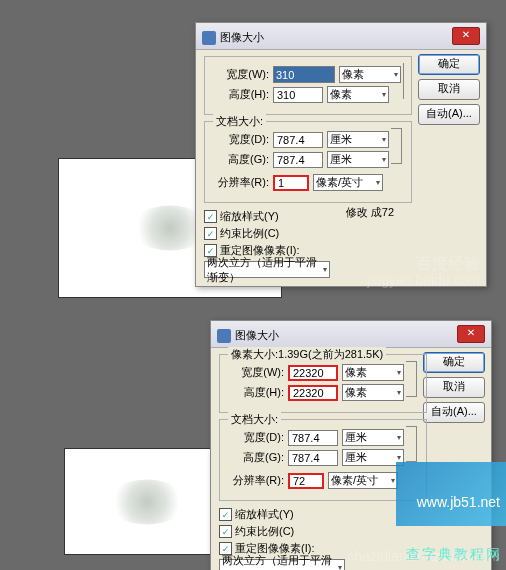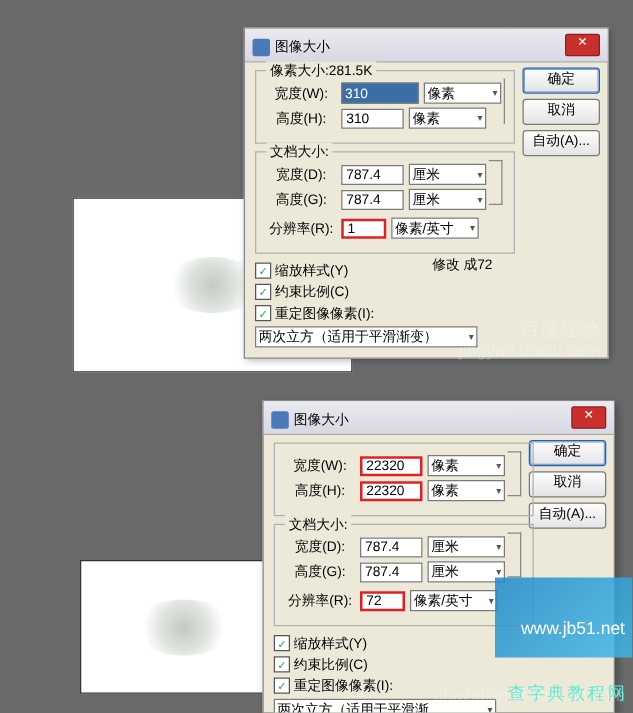--- a/index.html
+++ b/index.html
@@ -10,34 +10,34 @@
 .dialog{position:absolute;background:#ece9d8;border:1px solid #888;box-shadow:2px 2px 6px rgba(0,0,0,.3)}
 .d1{left:195px;top:22px;width:290px}
 .d2{left:210px;top:320px;width:280px}
 .titlebar{background:linear-gradient(#eaeaf0,#d8d8e4);border-bottom:1px solid #aaa;padding:4px 6px;display:flex;align-items:flex-end;gap:4px}
 .titlebar .ico{width:14px;height:14px;background:#4a7ab8;border-radius:2px;display:inline-block}
 .close{margin-left:auto;width:26px;height:16px;background:#c9302c;color:#fff;text-align:center;line-height:14px;border:1px solid #8a1f1c;border-radius:2px;font-size:10px}
 .body{padding:6px 8px 8px;position:relative}
 .fieldset{border:1px solid #b0b0b0;padding:6px 8px 8px;margin-bottom:6px;position:relative}
 .legend{position:absolute;top:-8px;left:8px;background:#ece9d8;padding:0 3px;font-size:11px}
 .row{display:flex;align-items:center;gap:4px;margin:3px 0}
-.lbl{width:56px;text-align:center;white-space:nowrap}
+.lbl{width:56px;text-align:right;white-space:nowrap}
 .inp{width:50px;height:16px;border:1px solid #7a7a7a;background:#fff;padding:0 3px;font-size:11px;box-sizing:border-box}
 .inp.sel{background:#3a6ea5;color:#fff}
 .inp.red{border:2px solid #e02020}
 .sel{width:62px;height:17px;border:1px solid #7a7a7a;background:#fff;font-size:11px;padding:0 2px;box-sizing:border-box;display:flex;align-items:center;justify-content:space-between}
 .sel .arr{font-size:8px;color:#555}
 .link{width:10px;height:34px;border:1px solid #888;border-left:none;margin-left:2px}
 .chk{display:flex;align-items:center;gap:3px;margin:2px 0}
 .box{width:11px;height:11px;border:1px solid #555;background:#fff;display:flex;align-items:center;justify-content:center;font-size:9px;color:#2a6}
 .btncol{position:absolute;right:6px;top:4px;display:flex;flex-direction:column;gap:4px}
 .btn{width:60px;height:19px;border:1px solid #7a7a7a;border-radius:3px;background:linear-gradient(#fdfdfd,#e4e4e4);text-align:center;line-height:17px;font-size:11px}
 .btn.def{border:1px solid #2a5fb0;box-shadow:0 0 0 1px #7aa5e0 inset}
 .bsel{display:flex;align-items:center;gap:4px;margin-top:3px}
-.wide{width:178px}
+.wide{width:126px}
 .anno{position:absolute;color:#000000;font-size:11px;right:92px;top:156px;line-height:12px}
 .wm{position:absolute;right:6px;color:rgba(255,255,255,.25);font-size:14px}
 .wm1{top:254px;right:26px;font-size:16px}
 .wm2{bottom:6px}
 .ribbon{position:absolute;right:0;bottom:44px;width:110px;height:64px;background:linear-gradient(135deg,#1e88c8,#3eb8e8);opacity:.85}
 .ovtext{position:absolute;right:4px;bottom:6px;color:#5eead4;font-size:14px;letter-spacing:2px}
 </style>
 </head>
 <body>
 
@@ -55,21 +55,20 @@
   <span class="close">✕</span>
  </div>
  <div class="body">
   <div class="btncol">
    <div class="btn def">确定</div>
    <div class="btn">取消</div>
    <div class="btn">自动(A)...</div>
   </div>
 
   <div class="fieldset" style="width:190px">
-   <div class="legend">像素大小:281.5K</div>
    <div style="display:flex">
     <div>
      <div class="row">
               <span class="lbl">宽度(W):</span>
               <input class="inp sel" value="310" style="">
               <div class="sel">
                 <span>像素</span>
                 <span class="arr">▾</span>
               </div>
             </div>
@@ -150,20 +149,21 @@
   <span class="close">✕</span>
  </div>
  <div class="body">
   <div class="btncol">
    <div class="btn def">确定</div>
    <div class="btn">取消</div>
    <div class="btn">自动(A)...</div>
   </div>
 
   <div class="fieldset" style="width:190px">
+   <div class="legend">像素大小:1.39G(之前为281.5K)</div>
    <div style="display:flex">
     <div>
      <div class="row">
               <span class="lbl">宽度(W):</span>
               <input class="inp red" value="22320" style="">
               <div class="sel">
                 <span>像素</span>
                 <span class="arr">▾</span>
               </div>
             </div>

